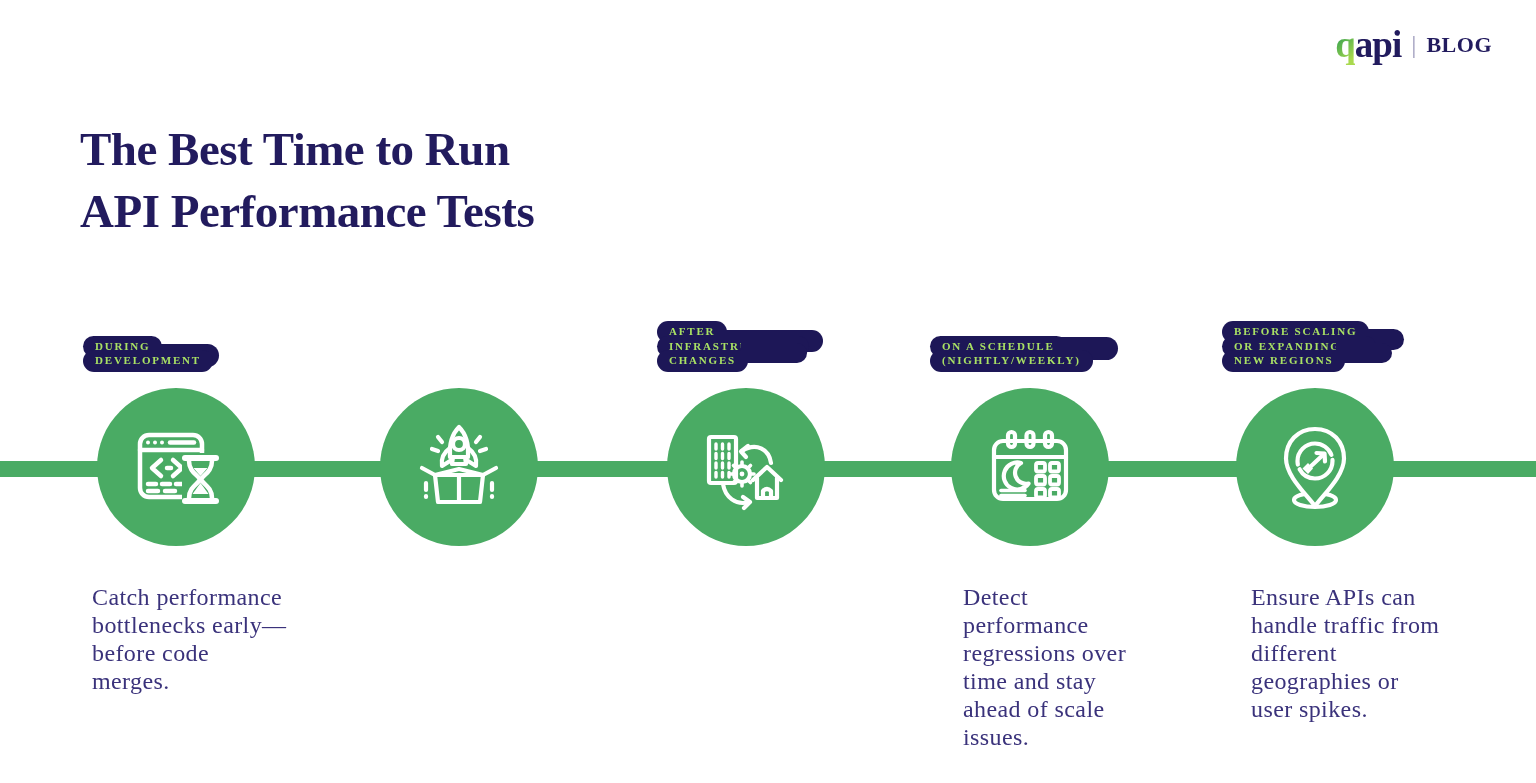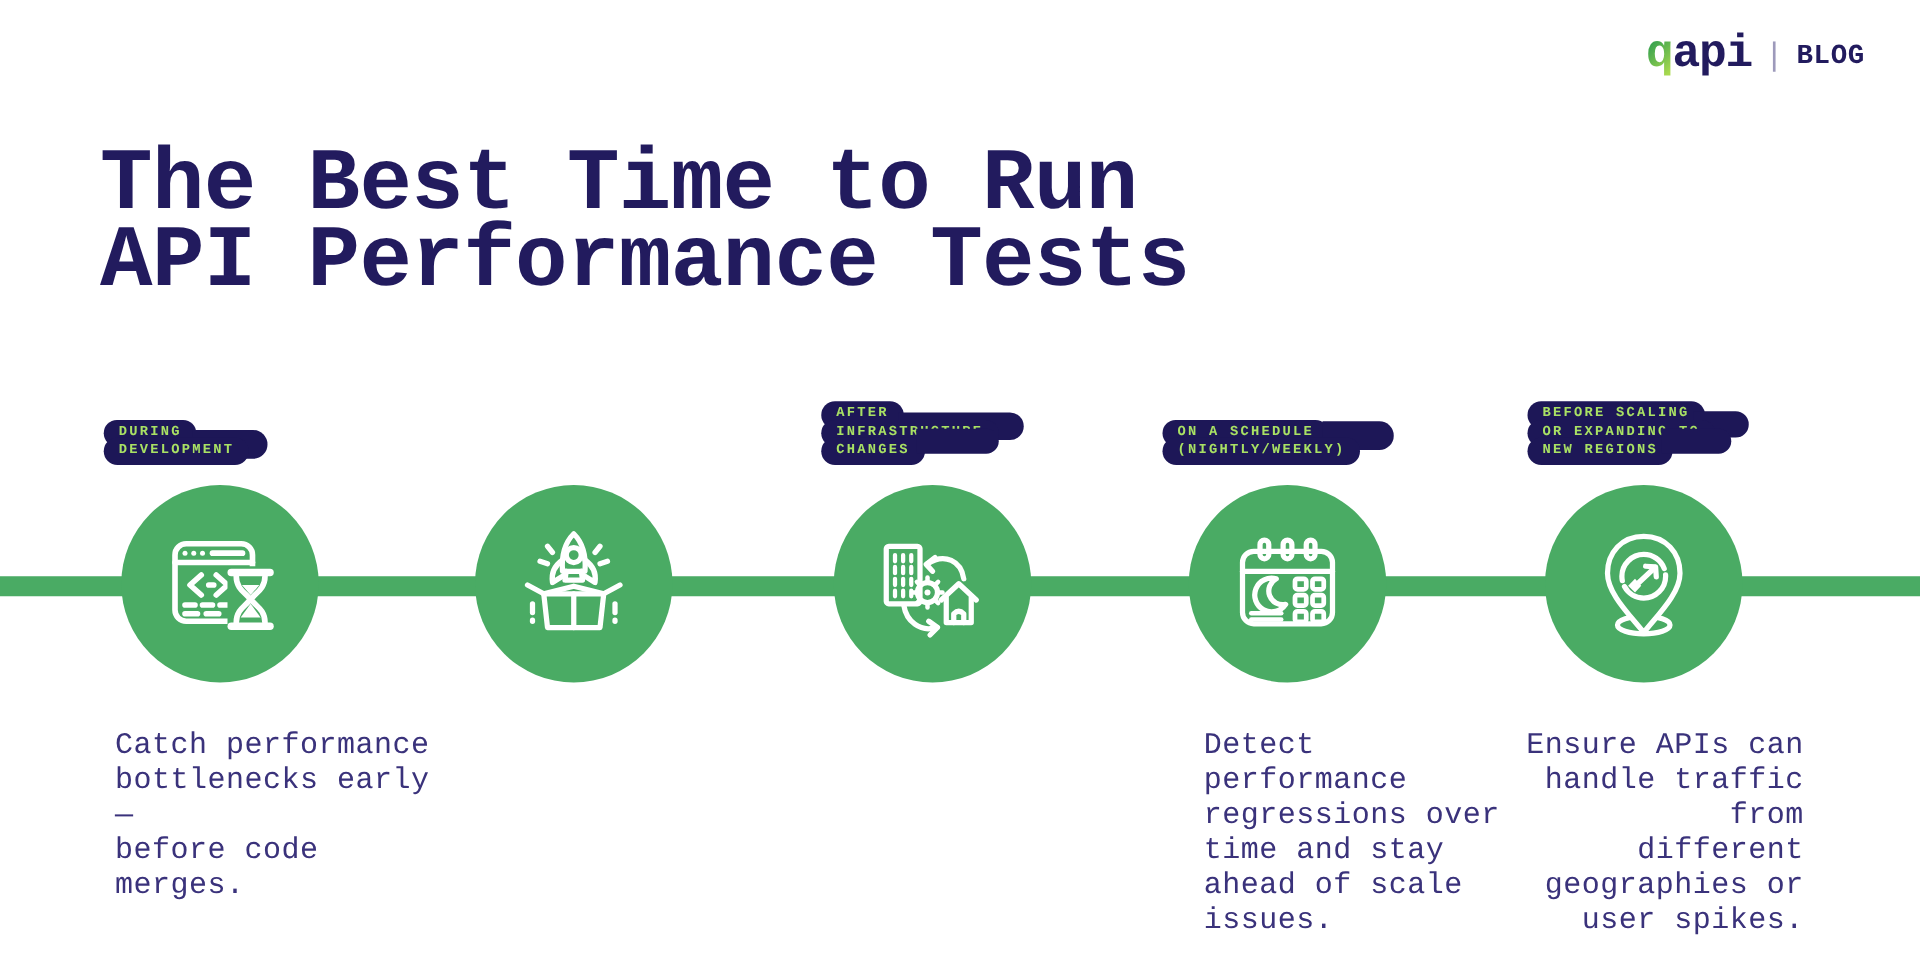--- a/index.html
+++ b/index.html
@@ -5,36 +5,36 @@
   :root{
     --navy:#1d1757;
     --title:#221b5e;
     --body:#3a327b;
     --green:#4aab64;
     --lime:#a9e164;
   }
   html,body{margin:0;padding:0;background:#fff;}
   .canvas{
     position:relative;width:1536px;height:783px;background:#ffffff;
-    overflow:hidden;font-family:Liberation Mono, monospace;
+    overflow:hidden;font-family:Liberation Serif, serif;
   }
   
   .logo{position:absolute;top:26px;right:44px;display:flex;align-items:center;gap:10px;}
   .logo .qapi{font-size:37px;font-weight:bold;letter-spacing:-1px;line-height:1;}
   .logo .q{
     background:linear-gradient(135deg,#2f9e4f 20%,#a9d94e 85%);
     -webkit-background-clip:text;background-clip:text;color:transparent;font-weight:bold;
   }
   .logo .api{color:var(--title);}
   .logo .sep{color:#27216b;opacity:.45;font-size:26px;font-weight:300;line-height:1;}
   .logo .blog{color:var(--title);font-size:22px;font-weight:bold;letter-spacing:.5px;}
   
   .title{
     position:absolute;left:80px;top:118px;margin:0;
-    color:var(--title);font-size:70px;line-height:62px;font-weight:bold;
+    color:var(--title);font-size:47px;line-height:62px;font-weight:bold;
     letter-spacing:-.5px;white-space:pre-line;
   }
   
   .tl-line{position:absolute;left:0;right:0;top:461px;height:16px;background:var(--green);z-index:1;}
   
   .badge{position:absolute;bottom:411px;display:flex;flex-direction:column;align-items:flex-start;z-index:3;}
   .bl{
     position:relative;background:var(--navy);color:var(--lime);
     font-size:11px;font-weight:bold;letter-spacing:1.8px;line-height:1.15;
     padding:4px 12px 5px;border-radius:11px;margin-top:-7px;width:max-content;white-space:nowrap;
@@ -54,21 +54,21 @@
     position:absolute;top:388px;width:158px;height:158px;border-radius:50%;
     background:var(--green);z-index:2;display:flex;align-items:center;justify-content:center;
   }
   .c1{left:97px;} .c2{left:380px;} .c3{left:667px;} .c4{left:951px;} .c5{left:1236px;}
   .circle svg{display:block;}
   
   .desc{
     position:absolute;top:583px;width:260px;margin:0;
     color:var(--body);font-size:24px;line-height:28px;letter-spacing:.4px;white-space:pre-line;
   }
-  .d1{left:92px;} .d2{left:385px;} .d3{left:662px;} .d4{left:963px;} .d5{left:1183px;text-align:right;}
+  .d1{left:92px;} .d2{left:385px;} .d3{left:662px;} .d4{left:963px;} .d5{left:1251px;}
 </style>
 </head>
 <body>
 
 <div class="canvas">
 
   <div class="logo">
     <span class="qapi"><span class="q">q</span><span class="api">api</span></span>
     <span class="sep">|</span>
     <span class="blog">BLOG</span>

